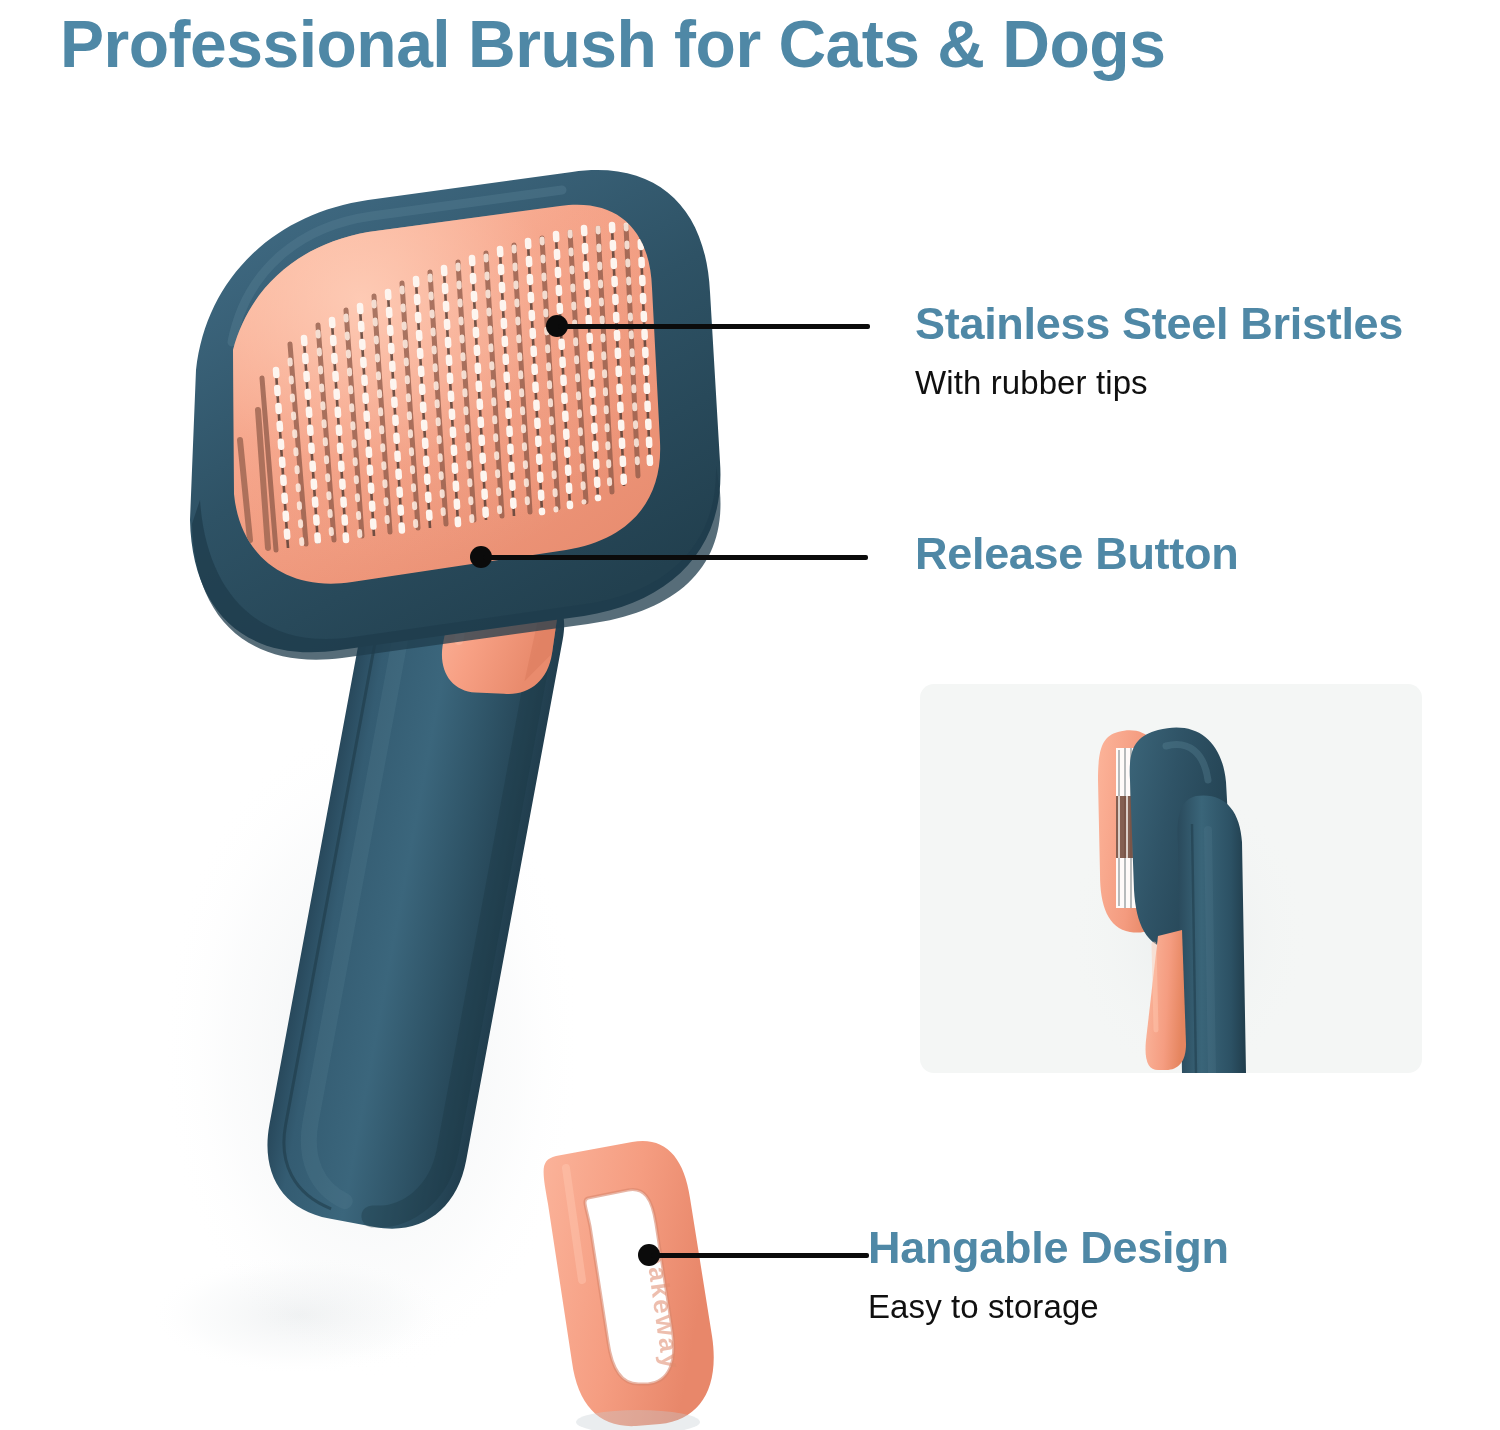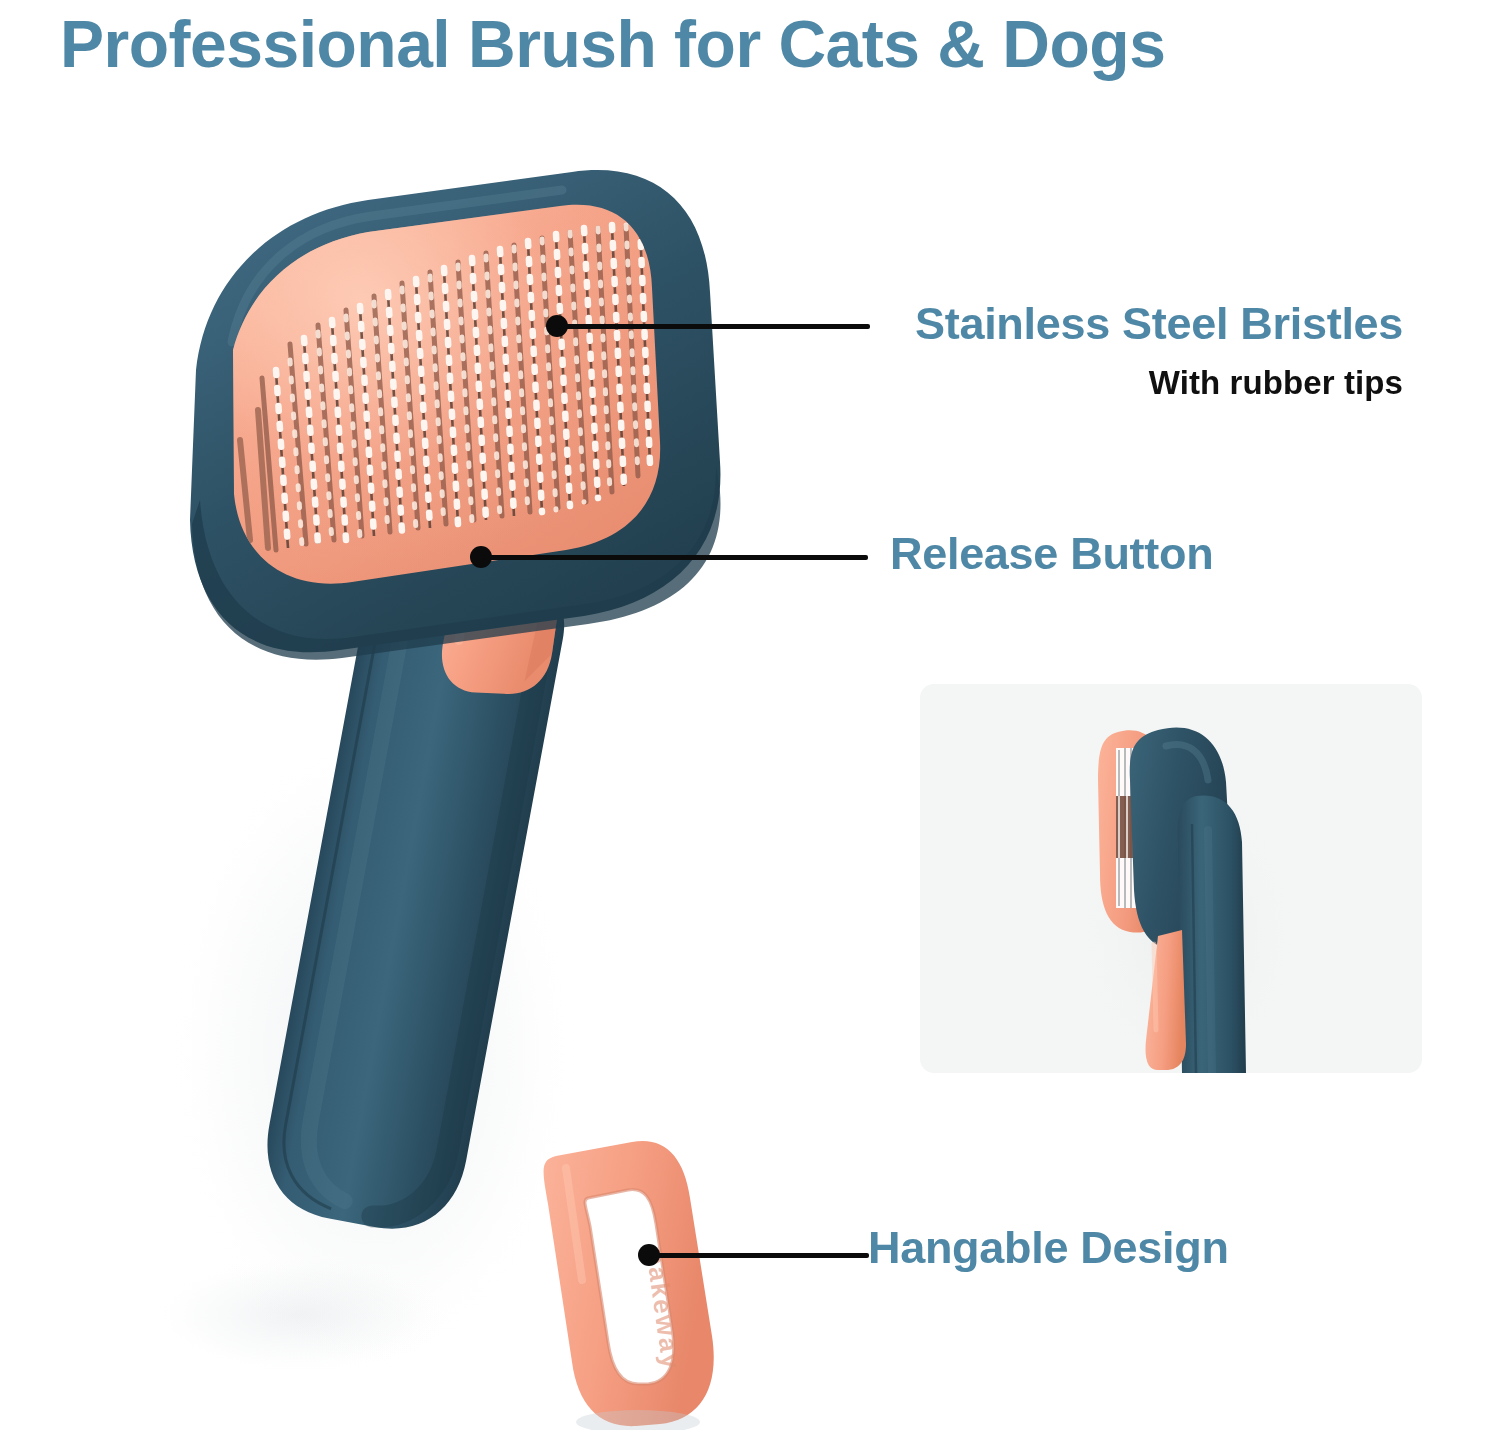--- a/index.html
+++ b/index.html
@@ -33,30 +33,29 @@
     font-size:45px;
     font-weight:bold;
     color:#4f88a6;
     letter-spacing:-0.3px;
     line-height:1.08;
     white-space:nowrap;
     text-align:center;
   }
   .callout .c-sub{
     font-size:33px;
-    font-weight:bold;
+    font-weight:normal;
     color:#101010;
     margin-top:16px;
     letter-spacing:0.1px;
     line-height:1.1;
     white-space:nowrap;
-    text-align:right;
   }
   #callout-bristles{left:915px; top:300px;}
-  #callout-release {left:890px; top:530px;}
+  #callout-release {left:915px; top:530px;}
   #callout-hang    {left:868px; top:1224px;}
 
   
   .leader{position:absolute;height:5px;background:#0b0b0b;border-radius:2px;}
   .leader-dot{position:absolute;width:22px;height:22px;border-radius:50%;background:#0b0b0b;}
 
   #leader-line-1{left:558px; top:324px; width:312px;}
   #leader-dot-1 {left:546px; top:315px;}
   #leader-line-2{left:483px; top:555px; width:385px;}
   #leader-dot-2 {left:470px; top:546px;}
@@ -363,20 +362,21 @@
     <div class="c-title">Stainless Steel Bristles</div>
     <div class="c-sub">With rubber tips</div>
   </div>
 
   <div class="callout" id="callout-release">
     <div class="c-title">Release Button</div>
   </div>
 
   <div class="callout" id="callout-hang">
     <div class="c-title">Hangable Design</div>
+    <div class="c-sub">Easy to storage</div>
   </div>
 
   <div id="inset-panel">
     <div id="inset-illustration">
       <svg viewBox="0 0 502 389" xmlns="http://www.w3.org/2000/svg">
         <defs>
           <linearGradient id="iShell" x1="0" y1="0" x2="1" y2="0.4">
             <stop offset="0%" stop-color="#3b6579"></stop>
             <stop offset="45%" stop-color="#2f5366"></stop>
             <stop offset="100%" stop-color="#234252"></stop>

